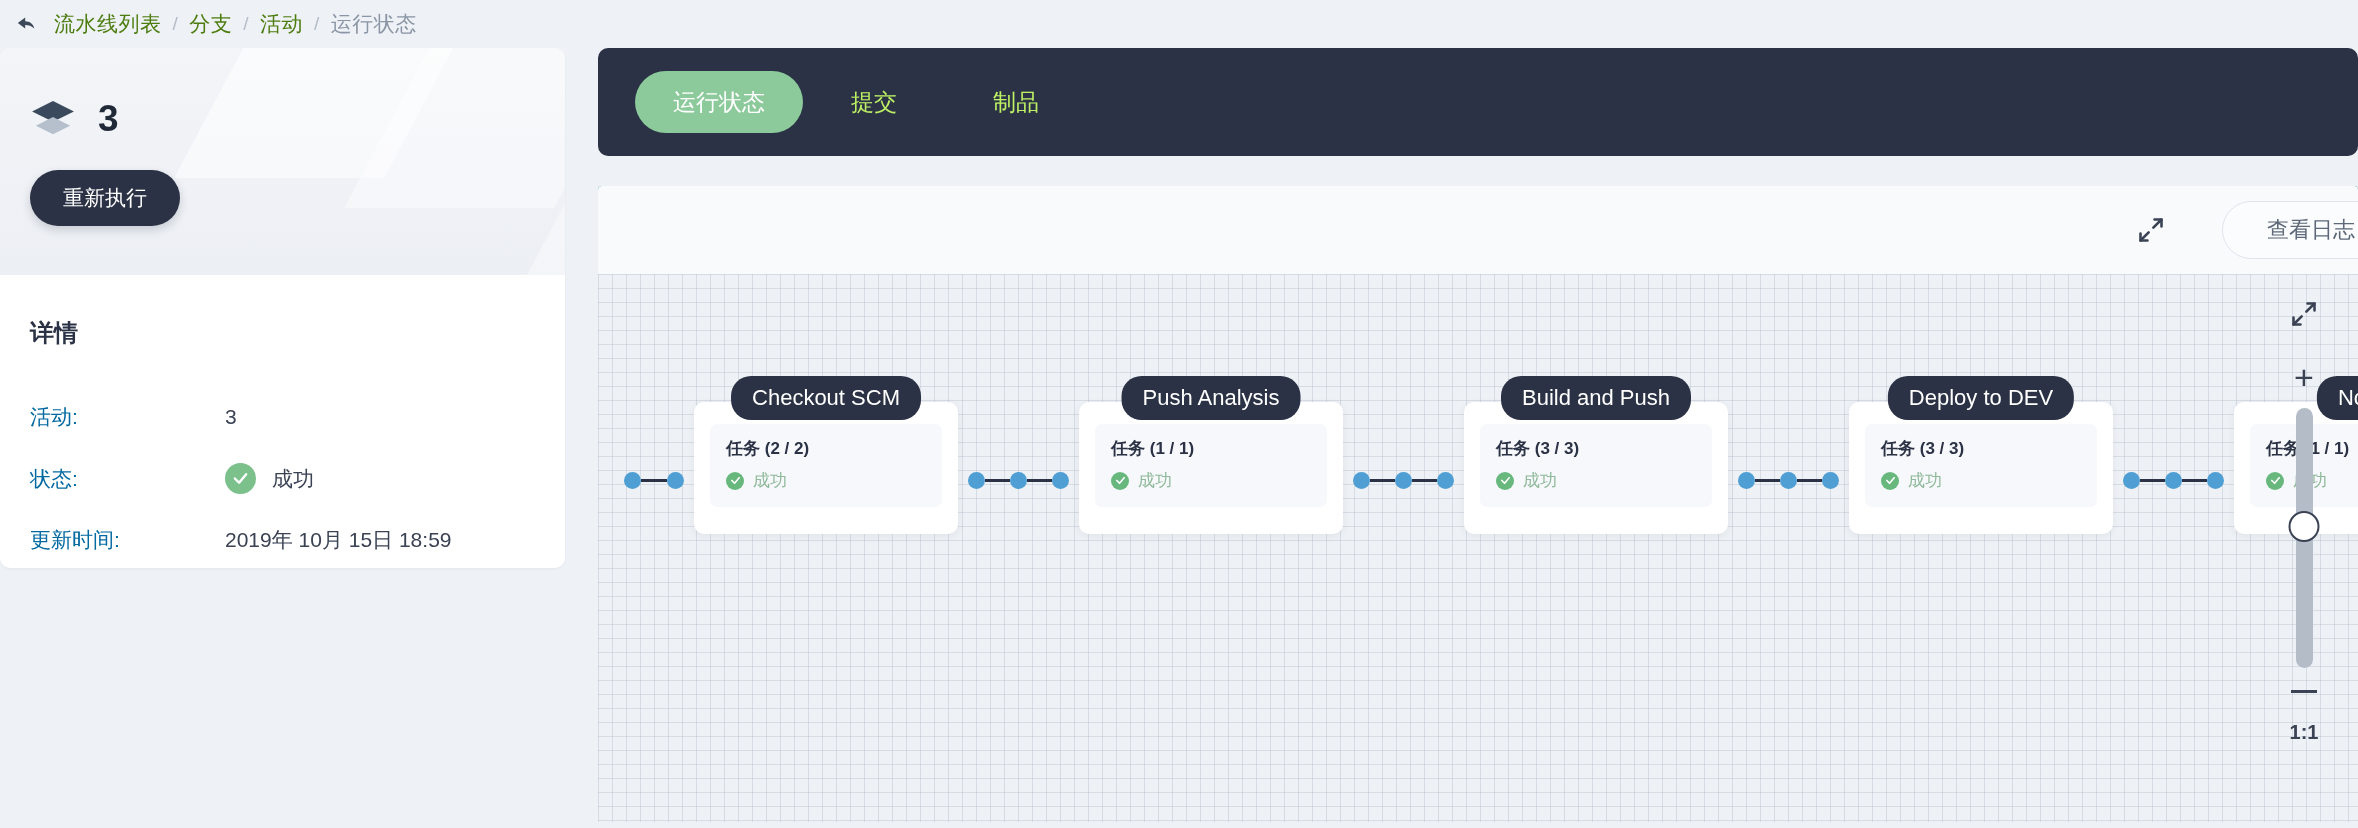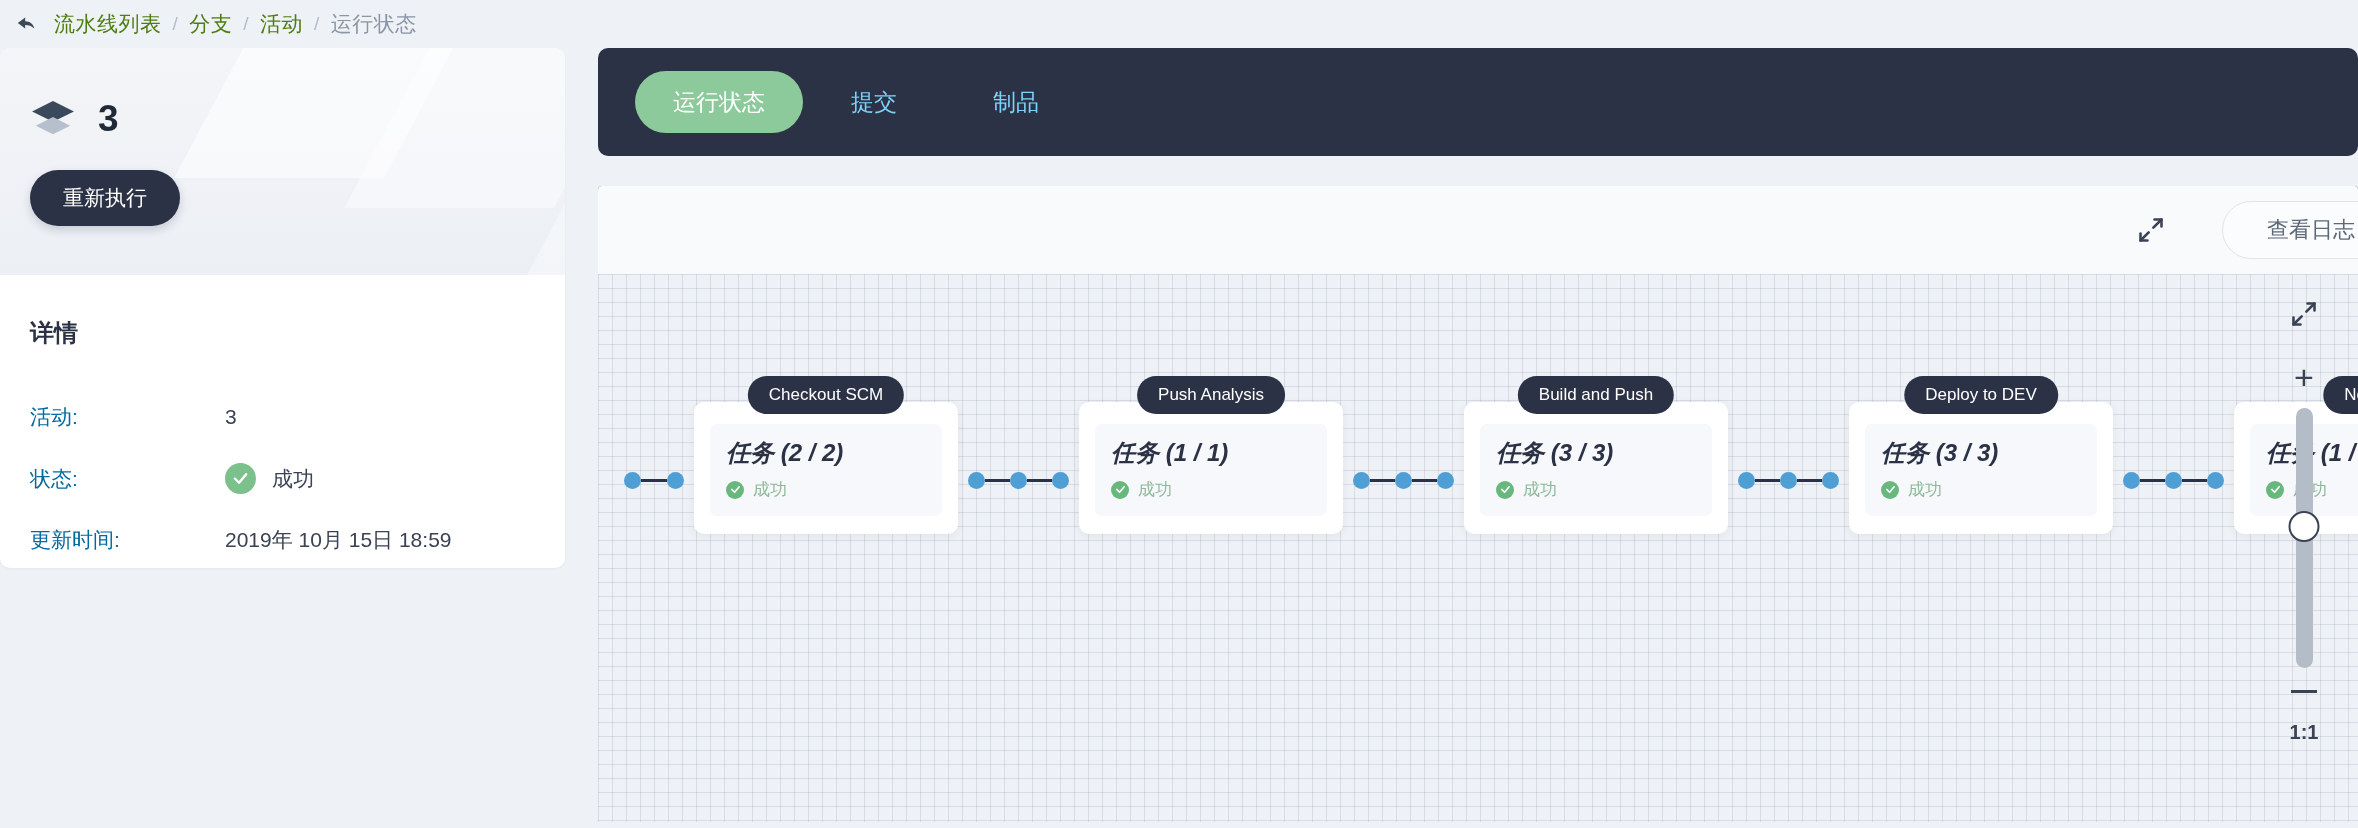--- a/index.html
+++ b/index.html
@@ -116,21 +116,21 @@
   #tabbar {
     background: #2b3245;
     border-radius: 10px;
     height: 108px;
     display: flex;
     align-items: center;
     padding-left: 37px;
     gap: 0;
   }
   .tab {
-    color: #7dd3fc;
+    color: #bef264;
     font-size: 23px;
     height: 62px;
     display: flex; align-items: center; justify-content: center;
     padding: 0 38px;
     border-radius: 31px;
     cursor: pointer;
   }
   .tab.active { background: #8cca9b; color: #ffffff; }
   .tab.plain { padding: 0 48px; }
 
@@ -199,43 +199,42 @@
     position: relative;
     width: 264px;
     margin-top: 28px;
   }
   .node-label {
     position: absolute;
     top: -26px; left: 50%;
     transform: translateX(-50%);
     background: #2b3245;
     color: #fff;
-    font-size: 17px;
+    font-size: 22px;
     padding: 9px 21px;
     border-radius: 20px;
     white-space: nowrap;
     z-index: 3;
     cursor: pointer;
   }
   .node-card {
     background: #ffffff;
     border-radius: 10px;
     height: 132px;
     padding: 22px 16px;
     box-shadow: 0 2px 8px rgba(40,50,70,.07);
   }
   .task-box {
     background: #f6f8fb;
     border-radius: 7px;
     padding: 13px 16px 15px 16px;
   }
   .task-title {
-    font-size: 24px; font-weight: 700; color: #2b3245;
+    font-size: 17px; font-weight: 700; color: #2b3245;
     margin-bottom: 9px;
-    font-style: italic;
   }
   .task-status {
     display: flex; align-items: center; gap: 9px;
     font-size: 17px; color: #8fb99a;
   }
   .mini-check {
     width: 18px; height: 18px; border-radius: 50%;
     background: #68b87e;
     display: inline-flex; align-items: center; justify-content: center;
   }

